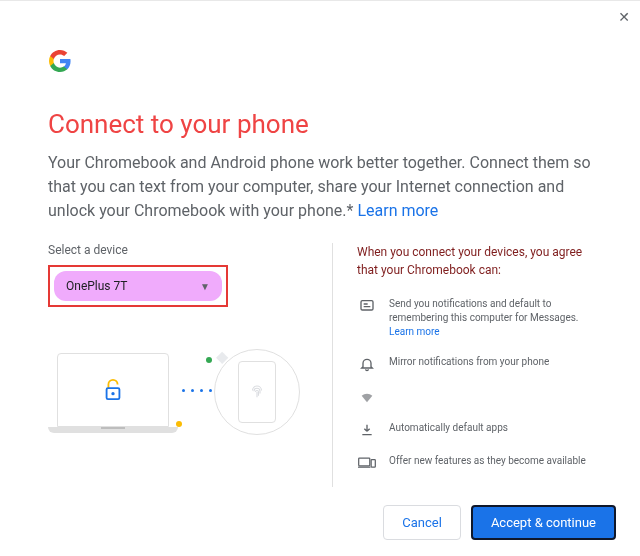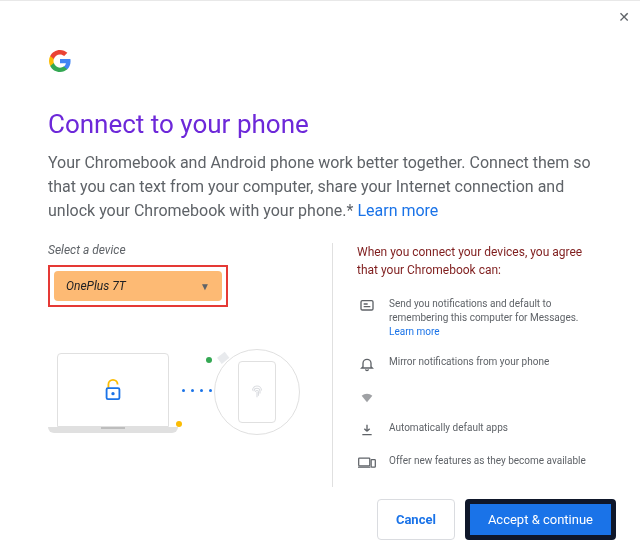--- a/index.html
+++ b/index.html
@@ -27,42 +27,41 @@
     .content {
       padding: 48px 48px 0 48px;
     }
     .google-logo {
       margin-bottom: 32px;
     }
     .google-logo svg { width: 24px; height: 24px; }
     h1 {
       font-size: 26px;
       font-weight: 400;
-      color: #6d28d9;
+      color: #ef4444;
       margin-bottom: 12px;
       font-family: "Google Sans", Roboto, Arial, sans-serif;
     }
     .description {
       font-size: 16px;
       color: #5f6368;
       line-height: 1.5;
       margin-bottom: 20px;
     }
     .learn-more {
       color: #1a73e8;
       text-decoration: none;
       cursor: pointer;
     }
     .two-col {
       display: flex;
       gap: 24px;
     }
     .left-col {
       flex: 0 0 260px;
-      font-style: italic;
     }
     .right-col {
       flex: 1;
       border-left: 1px solid #e0e0e0;
       padding-left: 24px;
     }
     .label {
       font-size: 12px;
       color: #5f6368;
       margin-bottom: 8px;
@@ -70,22 +69,22 @@
     .select-wrap {
       border: 2px solid #e53935;
       padding: 4px;
       margin-bottom: 28px;
       display: inline-block;
     }
     .select {
       display: flex;
       align-items: center;
       justify-content: space-between;
-      background: #fdba74;
-      border-radius: 4px;
+      background: #f0abfc;
+      border-radius: 12px;
       padding: 8px 12px;
       width: 168px;
       cursor: pointer;
       font-size: 12px;
       color: #202124;
       text-align: right;
     }
     .select .arrow {
       color: #5f6368;
       font-size: 10px;
@@ -200,25 +199,24 @@
       font-size: 13px;
       padding: 8px 18px;
       border-radius: 4px;
       cursor: pointer;
       font-family: inherit;
     }
     .btn-cancel {
       background: #fff;
       border: 1px solid #dadce0;
       color: #1a73e8;
-      font-weight: bold;
     }
     .btn-primary {
       background: #1a73e8;
-      border: 5px solid #0f172a;
+      border: 2px solid #0f172a;
       color: #fff;
     }
   </style>
 </head>
 <body>
 
 <div class="close-btn">✕</div>
 
 <div class="content">
   <div class="google-logo">

